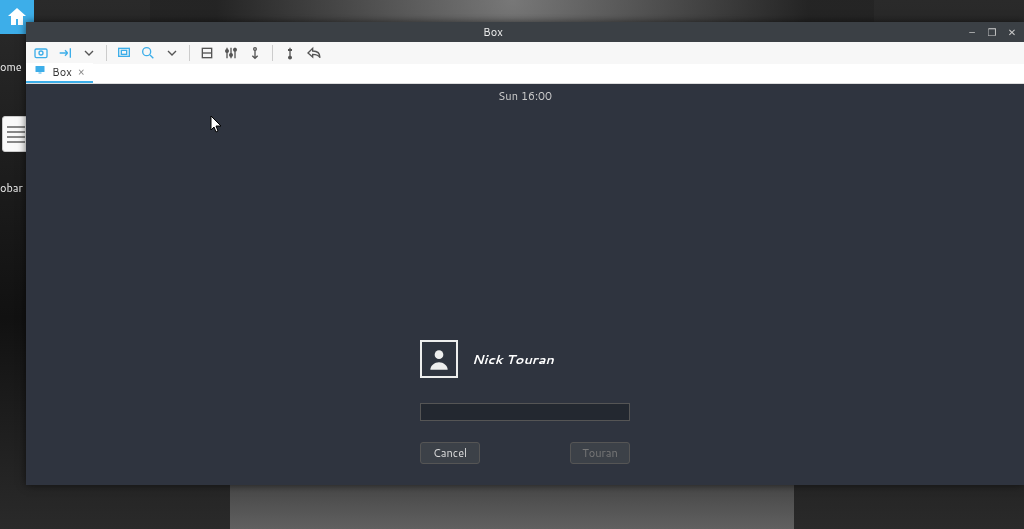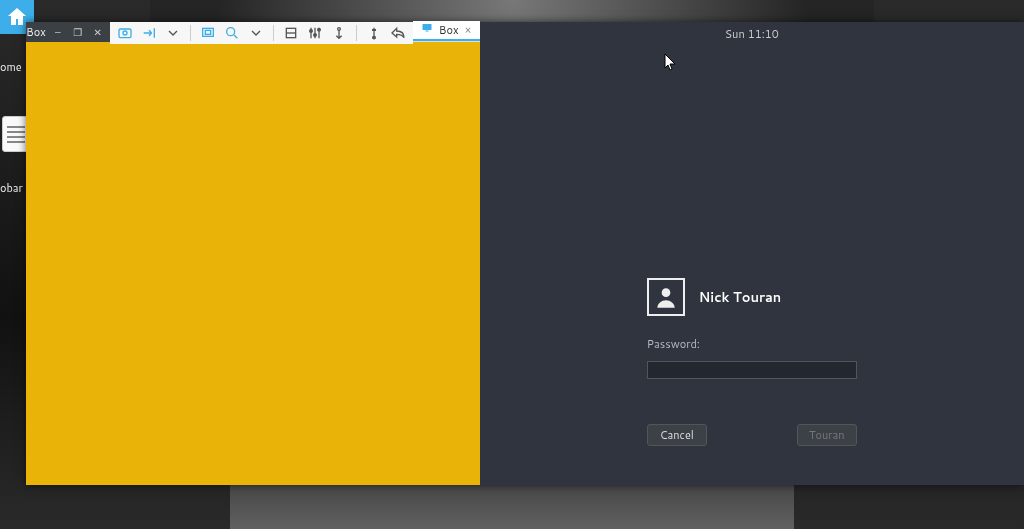--- a/index.html
+++ b/index.html
@@ -19,21 +19,21 @@
   .launcher svg { width:24px; height:24px; fill:#fff; }
 
   .desk-label1 { position:absolute; top:59px; left:0; color:#eee; font-size:11px; }
   .docicon { position:absolute; top:116px; left:2px; width:28px; height:36px; background:#fafafa; border:1px solid #ccc; border-radius:3px;
     display:flex; flex-direction:column; justify-content:center; gap:3px; padding:4px; }
   .docicon span { height:2px; background:#888; }
   .desk-label2 { position:absolute; top:180px; left:0; color:#eee; font-size:11px; }
 
   
   .appwin { position:absolute; top:22px; left:26px; right:0; bottom:44px; background:#eab308;
-    display:flex; box-shadow:0 0 8px rgba(0,0,0,.6); }
+    display:flex; flex-direction:column; box-shadow:0 0 8px rgba(0,0,0,.6); }
   .titlebar { height:20px; background:#3b4045; color:#eee; font-size:11px; display:flex; align-items:center; }
   .titlebar .title { flex:1; text-align:center; }
   .winbtns { display:flex; gap:8px; padding:0 6px; }
   .winbtn { width:12px; height:12px; display:flex; align-items:center; justify-content:center; color:#ccc; font-size:10px; cursor:pointer; }
   .toolbar { height:22px; background:#f7f7f7; display:flex; align-items:center; gap:6px; padding:0 6px; }
   .tbtn { width:18px; height:18px; display:flex; align-items:center; justify-content:center; color:#3daee9; cursor:pointer; }
   .tbtn.grey { color:#555; }
   .tbtn svg { width:16px; height:16px; }
   .sep { width:1px; height:16px; background:#ccc; margin:0 2px; }
   .tabbar { height:20px; background:#fff; display:flex; align-items:flex-end; border-bottom:1px solid #ddd; }
@@ -42,28 +42,28 @@
   .tab .ticon svg { width:12px; height:12px; }
   .tab .close { color:#888; font-size:11px; cursor:pointer; }
 
   
   .vmview { flex:1; background:#2f343f; position:relative; color:#d3d7db; }
   .gnometop { position:absolute; top:4px; left:0; right:0; text-align:center; font-size:11px; color:#ccc; }
   .cursor { position:absolute; top:31px; left:184px; width:12px; height:18px; }
   .cursor svg { width:12px; height:18px; }
 
   .loginbox { position:absolute; left:50%; top:256px; transform:translateX(-50%); width:210px; }
-  .userrow { display:flex; align-items:center; gap:14px; margin-bottom:20px; }
+  .userrow { display:flex; align-items:center; gap:14px; margin-bottom:20px;font-style:italic; }
   .avatar { width:38px; height:38px; border:2px solid #eee; display:flex; align-items:center; justify-content:center; }
   .avatar svg { width:26px; height:26px; fill:#eee; }
   .username { color:#fff; font-size:13px; font-weight:600; }
   .pwlabel { font-size:11px; color:#b8bcc0; margin-bottom:4px; display:block; }
   .pwfield { width:100%; height:18px; background:#232830; border:1px solid #555; color:#eee; padding:0 4px;
     font-size:12px; outline:none; }
-  .btnsrow { display:flex; justify-content:space-between; margin-top:45px; }
+  .btnsrow { display:flex; justify-content:space-between; margin-top:21px; }
   .gbtn { min-width:60px; height:22px; background:#3c4148; border:1px solid #555; color:#ddd; font-size:11px;
     border-radius:3px; display:flex; align-items:center; justify-content:center; cursor:pointer; }
   .gbtn.dim { color:#777; }
 </style>
 </head>
 <body>
 
 <div class="wallpaper"></div>
 
 <div class="launcher">
@@ -164,39 +164,38 @@
       <span class="ticon"><svg viewBox="0 0 24 24" fill="#3daee9">
             <rect x="3" y="4" width="18" height="12" rx="1"></rect>
             <rect x="9" y="17" width="6" height="2"></rect>
           </svg></span>
       <span>Box</span>
       <span class="close">×</span>
     </div>
   </div>
 
   <div class="vmview">
-    <div class="gnometop">Sun 11:10</div>
+    <div class="gnometop">Sun 16:00</div>
 
     <div class="cursor">
       <svg viewBox="0 0 12 18">
           <path d="M1 1l0 14 3-3 2 5 2-1-2-5 5 0z" fill="#fff" stroke="#000" stroke-width="1"></path>
         </svg>
     </div>
 
     <div class="loginbox">
       <div class="userrow">
         <div class="avatar">
           <svg viewBox="0 0 24 24">
               <circle cx="12" cy="8" r="4"></circle>
               <path d="M4 22c0-4 4-7 8-7s8 3 8 7z"></path>
             </svg>
         </div>
         <div class="username">Nick Touran</div>
       </div>
-      <label class="pwlabel">Password:</label>
       <input type="password" class="pwfield" value="" style="">
       <div class="btnsrow">
         <div class="gbtn">Cancel</div>
         <div class="gbtn dim">Touran</div>
       </div>
     </div>
   </div>
 </div>
 
 </body></html>

